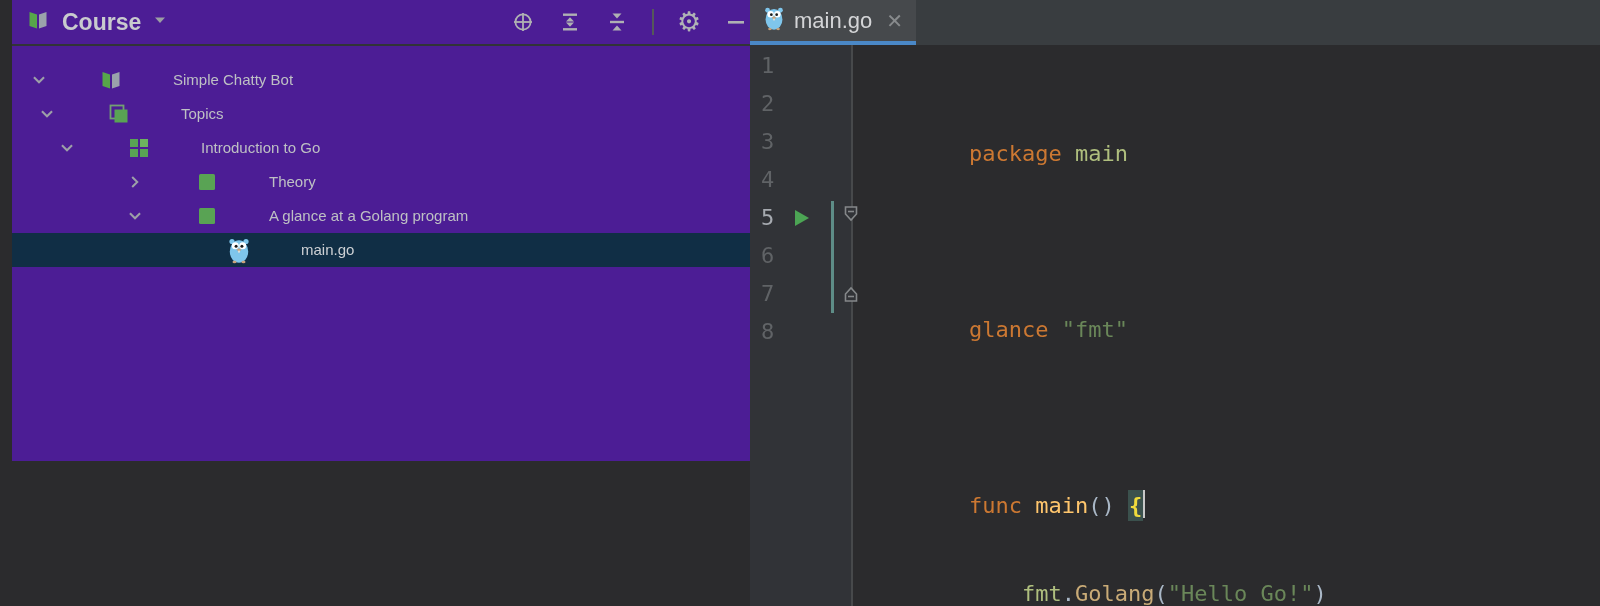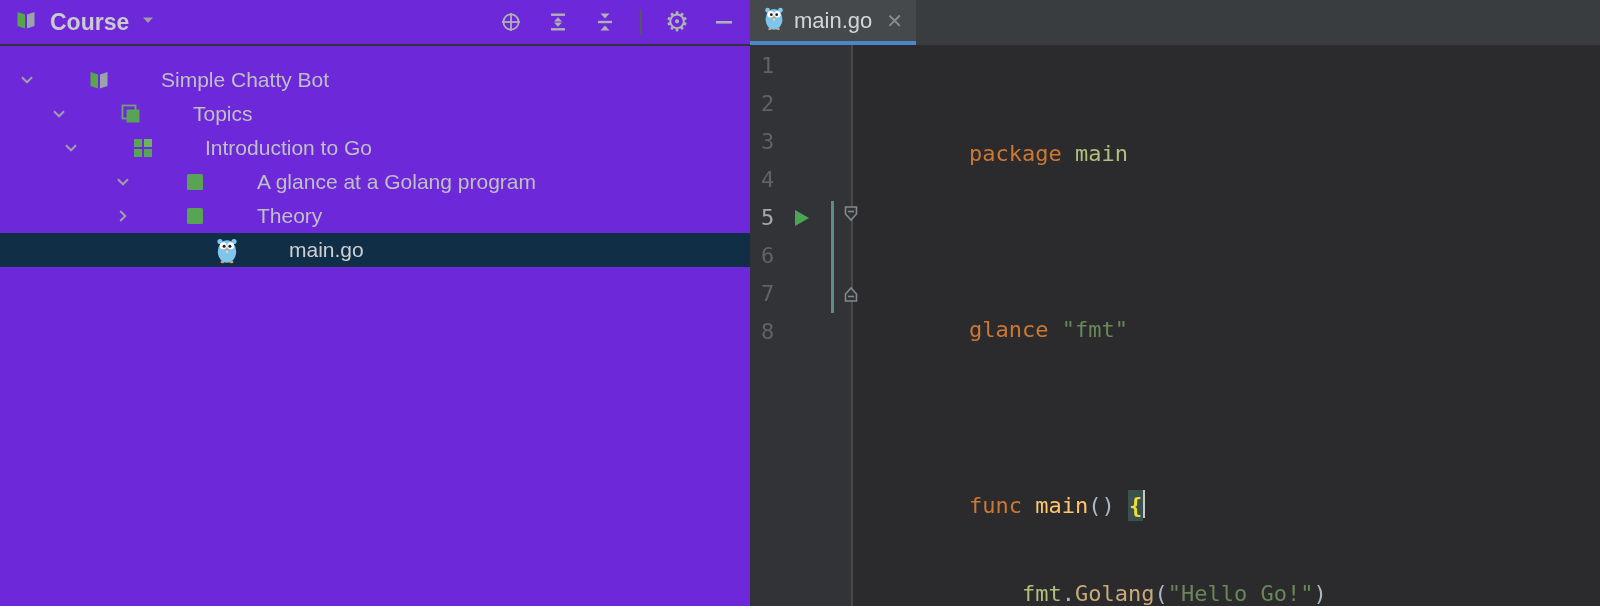--- a/index.html
+++ b/index.html
@@ -1,30 +1,30 @@
 <!DOCTYPE html>
 <html><head>
 <meta charset="utf-8">
 <style>
   * { box-sizing: border-box; margin: 0; padding: 0; }
   html,body { width:1600px; height:606px; overflow:hidden; }
   body { position:relative; background:#2B2B2D; font-family:"Liberation Sans", sans-serif; }
 
   
-  .toolwindow { position:absolute; left:0; top:0; width:750px; height:606px; background:#6d28d9; }
+  .toolwindow { position:absolute; left:12px; top:0; width:750px; height:461px; background:#4c1d95; }
   .tw-header { height:46px; display:flex; align-items:center; padding:0 14px; border-bottom:2px solid #313437; }
   .tw-title-group { display:flex; align-items:center; cursor:default; }
   .tw-title { font-size:23px; font-weight:bold; color:#C9CBCE; margin:0 11px 0 12px; }
   .tw-actions { margin-left:auto; display:flex; align-items:center; gap:23px; }
   .hbtn { width:24px; height:24px; display:flex; align-items:center; justify-content:center; }
   .hsep { width:2px; height:26px; background:#55585A; }
   .gear { font-size:27px; color:#B0B3B5; line-height:24px; font-family:"DejaVu Sans", sans-serif; }
 
   .tree { padding-top:17px; }
-  .trow { height:34px; display:flex; align-items:center; font-size:21px; color:#BEC0C4; white-space:nowrap;gap:40px; }
+  .trow { height:34px; display:flex; align-items:center; font-size:15px; color:#BEC0C4; white-space:nowrap;gap:40px; }
   .trow.selected { background:#102E45; color:#CDD0D4; }
   .chev { width:26px; height:26px; flex:0 0 26px; display:flex; align-items:center; justify-content:center; margin-right:6px; }
   .ticon { width:26px; height:26px; flex:0 0 26px; display:flex; align-items:center; justify-content:center; margin-right:9px; }
   .tlabel { line-height:26px; }
 
   
   .editor { position:absolute; left:750px; top:0; width:850px; height:606px; background:#2B2B2D; }
   .tabbar { height:45px; background:#393D40; display:flex; }
   .tab { height:45px; display:flex; align-items:center; padding:0 13px; gap:9px;
          background:#46494C; border-bottom:4px solid #4A88C7; }
@@ -116,78 +116,78 @@
       </span>
       <span class="ticon">
         <svg width="24" height="24" viewBox="0 0 24 24">
             <path d="M3.5 4 L11 6.5 V20.5 L3.5 18 Z" fill="#57A64A"></path>
             <path d="M20.5 4 L13 6.5 V20.5 L20.5 18 Z" fill="#9AA2AB"></path>
           </svg>
       </span>
       <span class="tlabel">Simple Chatty Bot</span>
     </div>
 
-    <div class="trow" style="padding-left:46px">
+    <div class="trow" style="padding-left:22px">
       <span class="chev">
         <svg width="18" height="18" viewBox="0 0 16 16" fill="none" stroke="#9DA0A8" stroke-width="1.8">
             <path d="M3.5 5.5 L8 10 L12.5 5.5"></path>
           </svg>
       </span>
       <span class="ticon">
         <svg width="24" height="24" viewBox="0 0 24 24">
             <rect x="3.5" y="3.5" width="13" height="13" fill="none" stroke="#72A072" stroke-width="1.8"></rect>
             <rect x="7.5" y="7.5" width="13" height="13" fill="#59A354"></rect>
           </svg>
       </span>
       <span class="tlabel">Topics</span>
     </div>
 
-    <div class="trow" style="padding-left:58px">
+    <div class="trow" style="padding-left:42px">
       <span class="chev">
         <svg width="18" height="18" viewBox="0 0 16 16" fill="none" stroke="#9DA0A8" stroke-width="1.8">
             <path d="M3.5 5.5 L8 10 L12.5 5.5"></path>
           </svg>
       </span>
       <span class="ticon">
         <svg width="24" height="24" viewBox="0 0 24 24" fill="#59A354">
             <rect x="3" y="3" width="8" height="8"></rect>
             <rect x="13" y="3" width="8" height="8" fill="#6DB35F"></rect>
             <rect x="3" y="13" width="8" height="8"></rect>
             <rect x="13" y="13" width="8" height="8"></rect>
           </svg>
       </span>
       <span class="tlabel">Introduction to Go</span>
     </div>
 
     <div class="trow" style="padding-left:110px">
       <span class="chev">
-        <svg width="18" height="18" viewBox="0 0 16 16" fill="none" stroke="#9DA0A8" stroke-width="1.8">
+        <svg width="18" height="18" viewBox="0 0 16 16" fill="none" stroke="#9DA0A8" stroke-width="1.8" style="transform:rotate(-90deg)">
             <path d="M3.5 5.5 L8 10 L12.5 5.5"></path>
           </svg>
       </span>
       <span class="ticon">
         <svg width="24" height="24" viewBox="0 0 24 24">
             <rect x="4" y="4" width="16" height="16" rx="1.5" fill="#59A354"></rect>
           </svg>
       </span>
+      <span class="tlabel">Theory</span>
+    </div>
+
+    <div class="trow" style="padding-left:110px">
+      <span class="chev">
+        <svg width="18" height="18" viewBox="0 0 16 16" fill="none" stroke="#9DA0A8" stroke-width="1.8">
+            <path d="M3.5 5.5 L8 10 L12.5 5.5"></path>
+          </svg>
+      </span>
+      <span class="ticon">
+        <svg width="24" height="24" viewBox="0 0 24 24">
+            <rect x="4" y="4" width="16" height="16" rx="1.5" fill="#59A354"></rect>
+          </svg>
+      </span>
       <span class="tlabel">A glance at a Golang program</span>
-    </div>
-
-    <div class="trow" style="padding-left:110px">
-      <span class="chev">
-        <svg width="18" height="18" viewBox="0 0 16 16" fill="none" stroke="#9DA0A8" stroke-width="1.8" style="transform:rotate(-90deg)">
-            <path d="M3.5 5.5 L8 10 L12.5 5.5"></path>
-          </svg>
-      </span>
-      <span class="ticon">
-        <svg width="24" height="24" viewBox="0 0 24 24">
-            <rect x="4" y="4" width="16" height="16" rx="1.5" fill="#59A354"></rect>
-          </svg>
-      </span>
-      <span class="tlabel">Theory</span>
     </div>
 
     <div class="trow selected" style="padding-left:142px">
       <span class="chev"></span>
       <span class="ticon">
         <svg width="24" height="27" viewBox="0 0 24 27">
           <circle cx="5" cy="4.5" r="2.6" fill="#7FC6EC"></circle>
             <circle cx="19" cy="4.5" r="2.6" fill="#7FC6EC"></circle>
           <ellipse cx="12" cy="14.5" rx="9.2" ry="11.3" fill="#7FC6EC"></ellipse>
           <circle cx="8.3" cy="8.8" r="3.5" fill="#FFFFFF"></circle>

